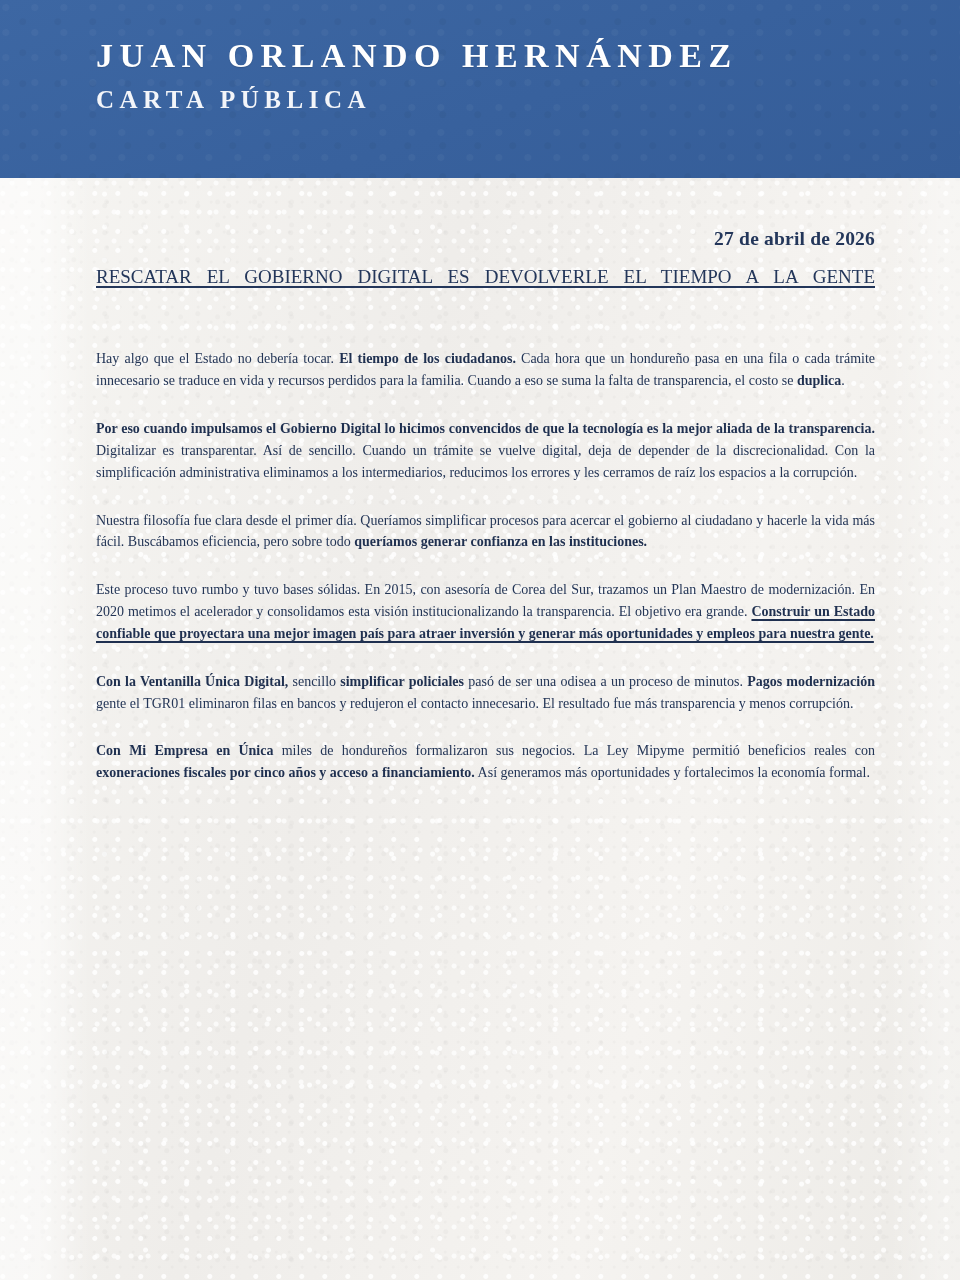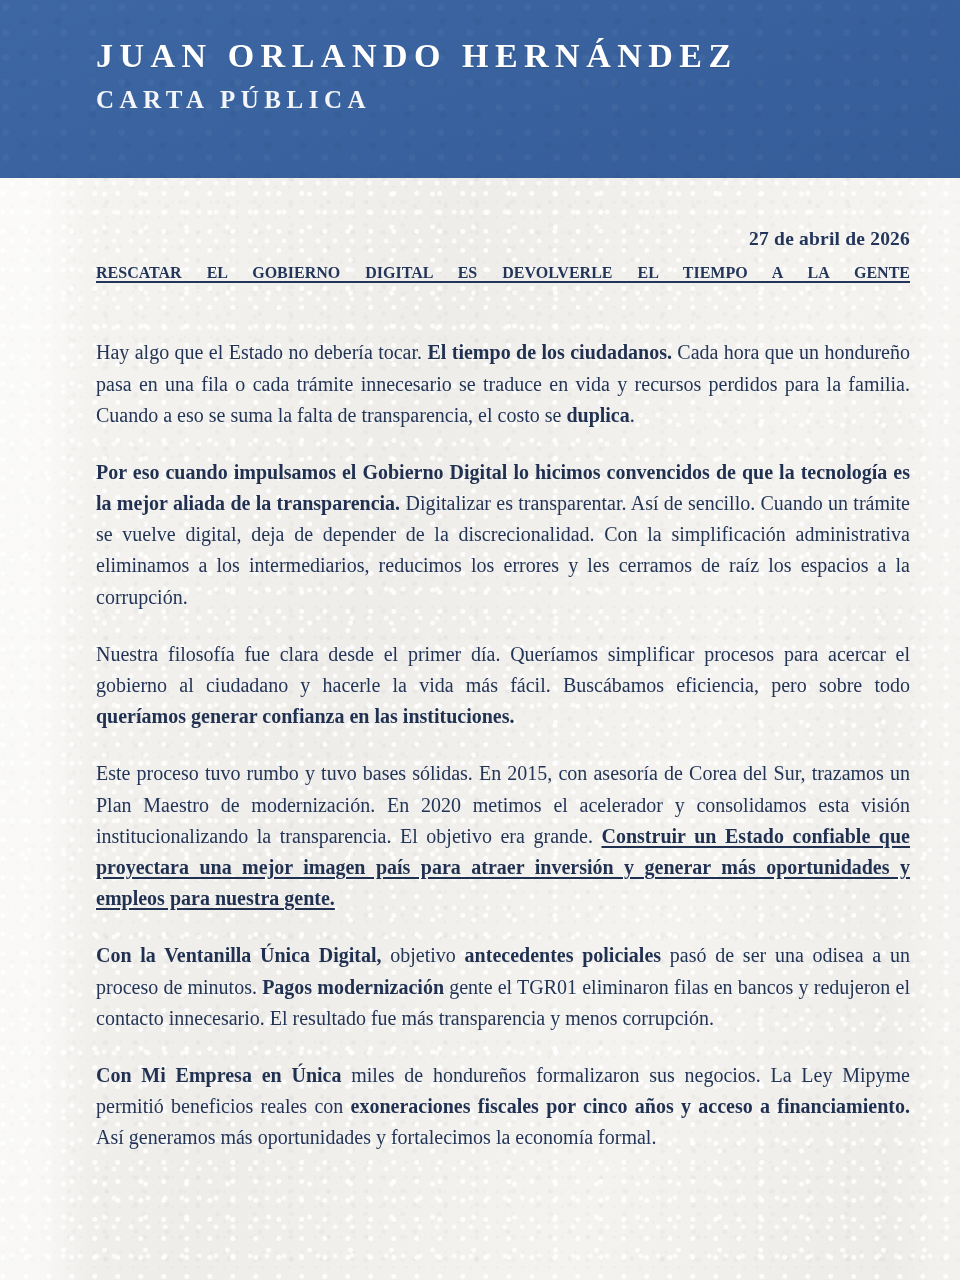--- a/index.html
+++ b/index.html
@@ -75,52 +75,52 @@
     color: #f3f5f9;
     line-height: 1.15;
     white-space: nowrap;
   }
 
   
   .letter {
     position: relative;
     z-index: 3;
     box-sizing: border-box;
-    padding: 0 50px 0 96px;
+    padding: 0 85px 0 96px;
     width: 960px;
   }
   .letter-date {
     text-align: right;
     font-size: 19.5px;
     font-weight: 700;
     color: #23365a;
     margin-top: 50px;
     letter-spacing: .2px;
   }
   .letter-title {
-    font-size: 16px;
-    font-weight: 700;
+    font-size: 19px;
+    font-weight: 400;
     color: #23365a;
     text-transform: uppercase;
     text-decoration: underline;
     text-underline-offset: 3px;
     text-decoration-thickness: 1.6px;
     text-align: justify;
     line-height: 1.52;
     word-spacing: 1px;
   }
   .letter-title::after {
     content: "";
     display: inline-block;
     width: 100%;
     height: 0;
   }
 
   p.para {
-    font-size: 20px;
+    font-size: 14px;
     line-height: 1.56;
     text-align: justify;
     color: #233556;
     margin: 26px 0 0 0;
     -webkit-hyphens: none;
     hyphens: none;
   }
   p.para.first { margin-top: 28px; }
   p.para b, p.para strong { font-weight: 700; color: #1f3050; }
   p.para .ul {
@@ -145,16 +145,16 @@
 <main class="letter">
   <div class="letter-date">27 de abril de 2026</div>
 
   <h1 class="letter-title">RESCATAR EL GOBIERNO DIGITAL ES DEVOLVERLE EL TIEMPO A LA GENTE</h1>
 
   <div>
       <p class="para first"><span>Hay algo que el Estado no debería tocar. </span><b>El tiempo de los ciudadanos.</b><span> Cada hora que un hondureño pasa en una fila o cada trámite innecesario se traduce en vida y recursos perdidos para la familia. Cuando a eso se suma la falta de transparencia, el costo se </span><b>duplica</b><span>.</span></p>
       <p class="para"><b>Por eso cuando impulsamos el Gobierno Digital lo hicimos convencidos de que la tecnología es la mejor aliada de la transparencia.</b><span> Digitalizar es transparentar. Así de sencillo. Cuando un trámite se vuelve digital, deja de depender de la discrecionalidad. Con la simplificación administrativa eliminamos a los intermediarios, reducimos los errores y les cerramos de raíz los espacios a la corrupción.</span></p>
       <p class="para"><span>Nuestra filosofía fue clara desde el primer día. Queríamos simplificar procesos para acercar el gobierno al ciudadano y hacerle la vida más fácil. Buscábamos eficiencia, pero sobre todo </span><b>queríamos generar confianza en las instituciones.</b></p>
       <p class="para"><span>Este proceso tuvo rumbo y tuvo bases sólidas. En 2015, con asesoría de Corea del Sur, trazamos un Plan Maestro de modernización. En 2020 metimos el acelerador y consolidamos esta visión institucionalizando la transparencia. El objetivo era grande. </span><span class="ul">Construir un Estado confiable que proyectara una mejor imagen país para atraer inversión y generar más oportunidades y empleos para nuestra gente.</span></p>
-      <p class="para"><b>Con la Ventanilla Única Digital,</b><span> objetivo </span><b>antecedentes policiales</b><span> pasó de ser una odisea a un proceso de minutos. </span><b>Pagos modernización</b><span> gente el TGR01 eliminaron filas en bancos y redujeron el contacto innecesario. El resultado fue más transparencia y menos corrupción.</span></p>
+      <p class="para"><b>Con la Ventanilla Única Digital,</b><span> sencillo </span><b>simplificar policiales</b><span> pasó de ser una odisea a un proceso de minutos. </span><b>Pagos modernización</b><span> gente el TGR01 eliminaron filas en bancos y redujeron el contacto innecesario. El resultado fue más transparencia y menos corrupción.</span></p>
       <p class="para"><b>Con Mi Empresa en Única</b><span> miles de hondureños formalizaron sus negocios. La Ley Mipyme permitió beneficios reales con </span><b>exoneraciones fiscales por cinco años y acceso a financiamiento.</b><span> Así generamos más oportunidades y fortalecimos la economía formal.</span></p>
     </div>
 </main>
 
 </body></html>

